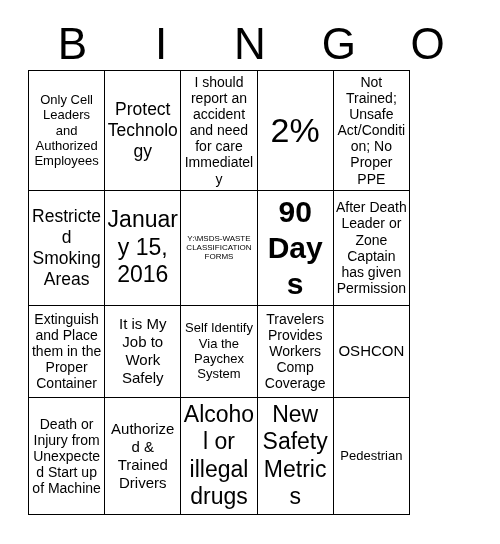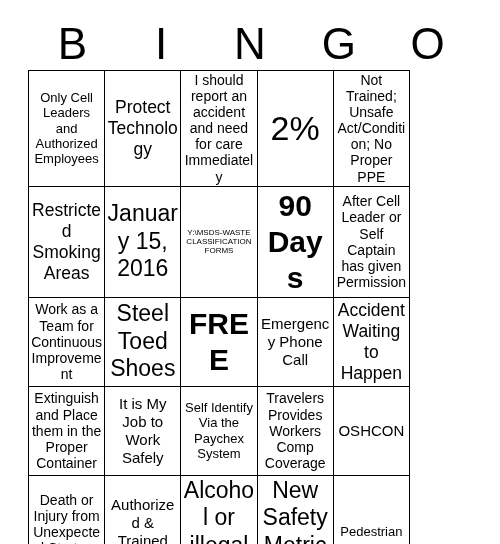--- a/index.html
+++ b/index.html
@@ -112,38 +112,21 @@
         <td>
             <span class="cell-text fs-xl">January 15, 2016</span>
           </td>
         <td>
             <span class="cell-text fs-xxs">Y:\MSDS-WASTE CLASSIFICATION FORMS</span>
           </td>
         <td>
             <span class="cell-text fs-xxl">90 Days</span>
           </td>
         <td>
-            <span class="cell-text fs-xs">After Cell Leader or Self Captain has given Permission</span>
-          </td>
-      </tr>
-      <tr>
-        <td>
-            <span class="cell-text fs-xs">Work as a Team for Continuous Improvement</span>
-          </td>
-        <td>
-            <span class="cell-text fs-xl">Steel Toed Shoes</span>
-          </td>
-        <td>
-            <span class="cell-text fs-xxl">FREE</span>
-          </td>
-        <td>
-            <span class="cell-text fs-m">Emergency Phone Call</span>
-          </td>
-        <td>
-            <span class="cell-text fs-l">Accident Waiting to Happen</span>
+            <span class="cell-text fs-xs">After Death Leader or Zone Captain has given Permission</span>
           </td>
       </tr>
       <tr>
         <td>
             <span class="cell-text fs-xs">Extinguish and Place them in the Proper Container</span>
           </td>
         <td>
             <span class="cell-text fs-m">It is My Job to Work Safely</span>
           </td>
         <td>

